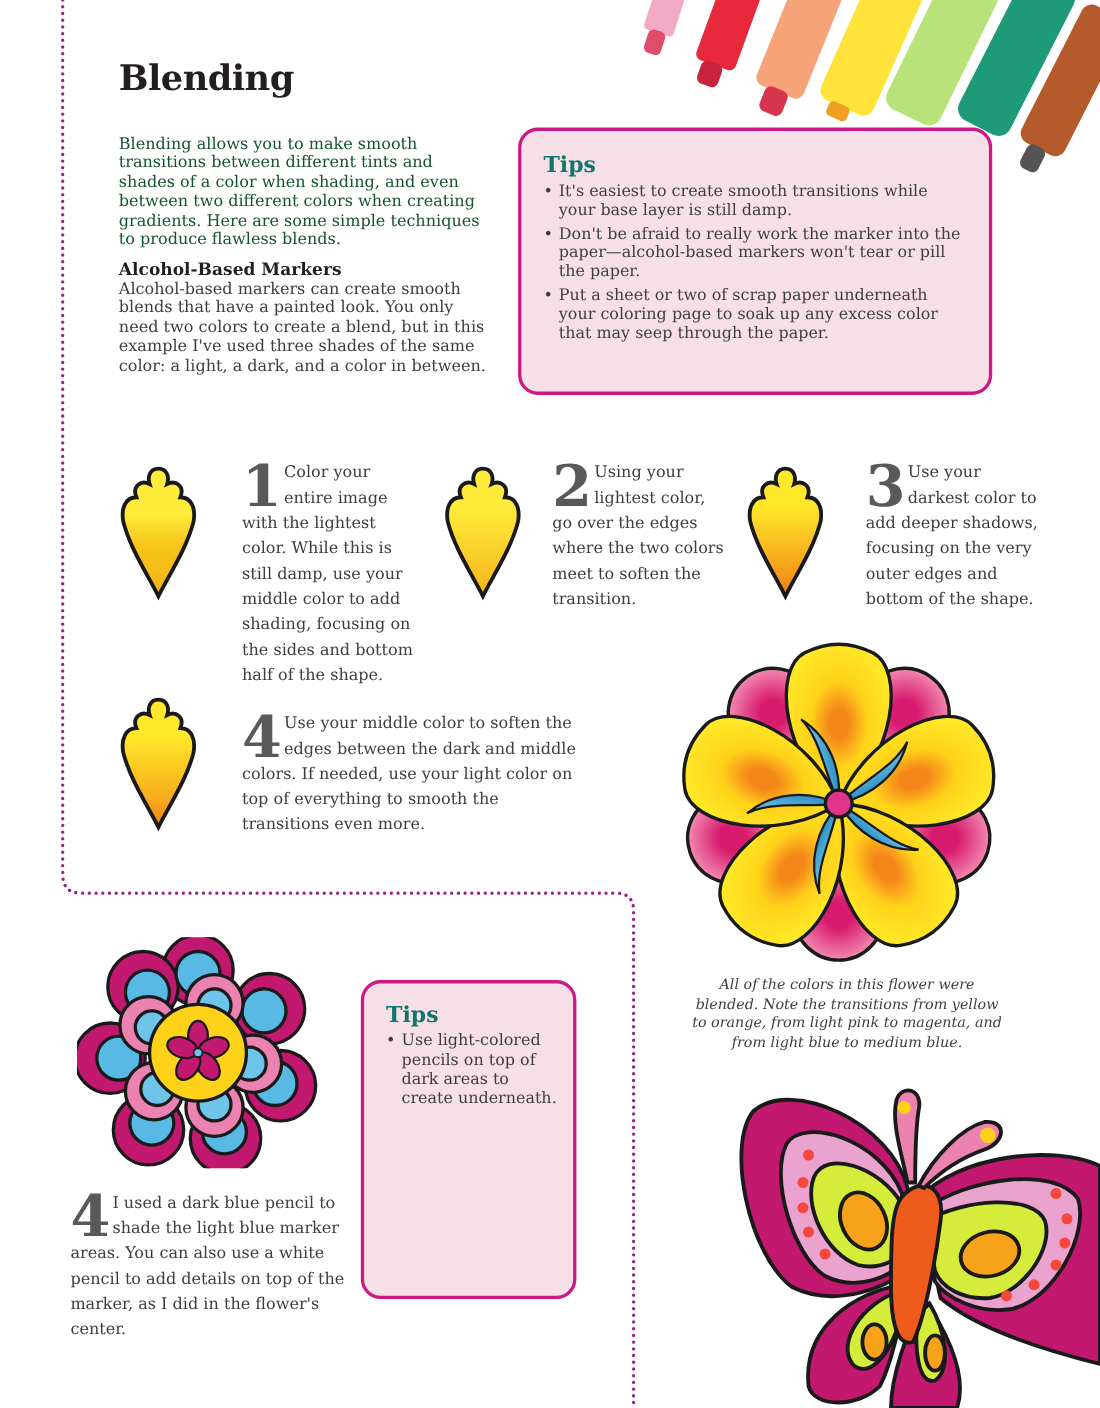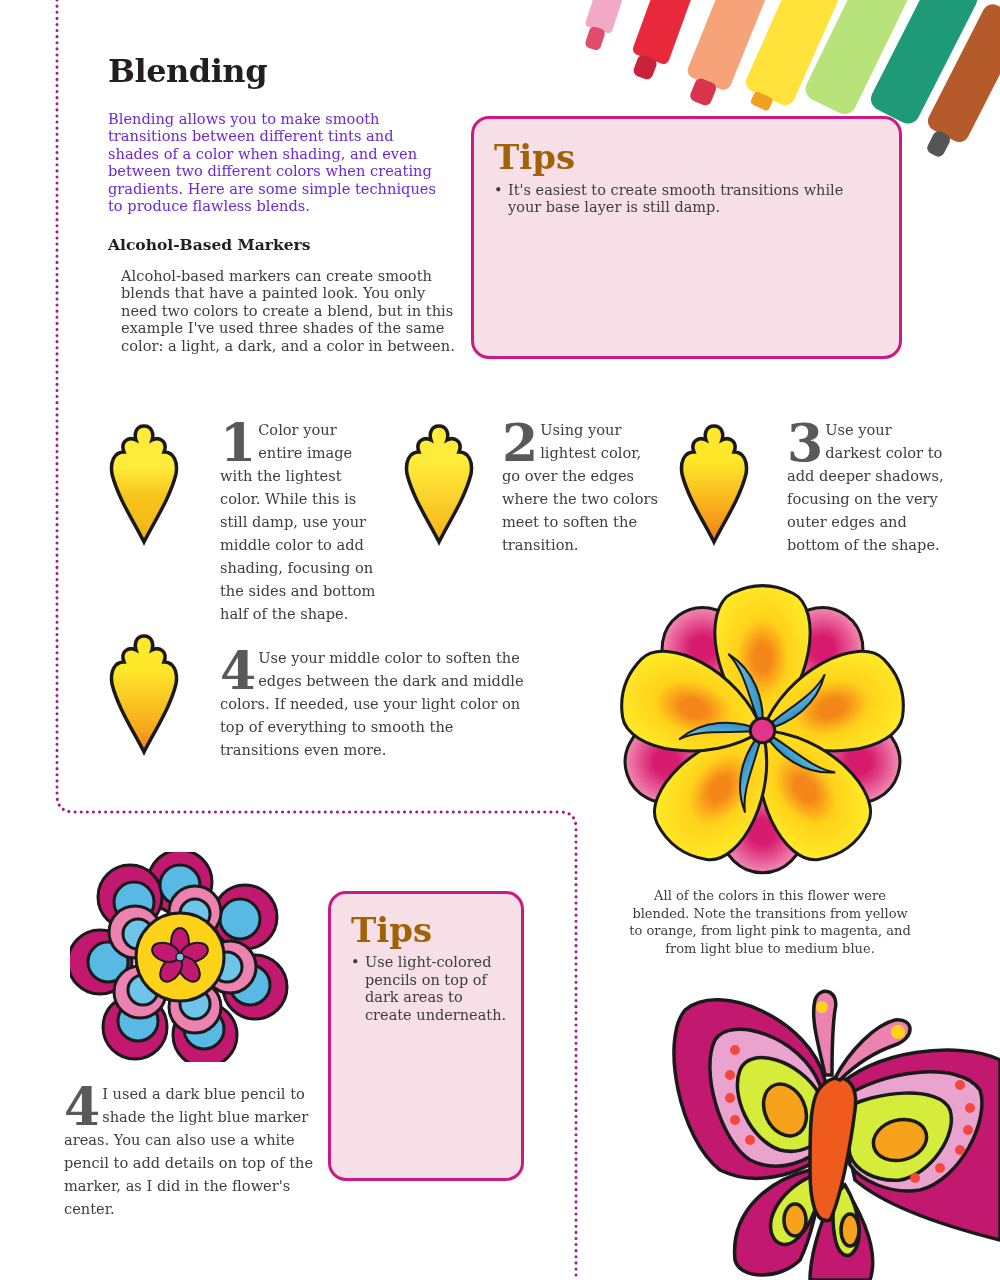--- a/index.html
+++ b/index.html
@@ -1,34 +1,34 @@
 <!DOCTYPE html>
 <html><head>
 <meta charset="utf-8">
 <style>
   html,body{margin:0;padding:0;}
   body{width:1000px;height:1280px;position:relative;background:#fff;overflow:hidden;
        font-family:"DejaVu Serif","Liberation Serif",serif;color:#3a3a3a;}
   .abs{position:absolute;}
   .title{left:108px;top:52px;font-size:32px;font-weight:bold;color:#231f20;letter-spacing:-0.5px;}
-  .intro{left:108px;top:110px;width:330px;font-size:14.6px;line-height:17.4px;color:#6d28d9;}
+  .intro{left:108px;top:122px;width:330px;font-size:14.6px;line-height:17.4px;color:#14532d;}
   .subhead{left:108px;top:235px;font-size:15.5px;font-weight:bold;color:#231f20;}
   .sub-body{left:108px;top:254px;width:335px;font-size:14.6px;line-height:17.4px;color:#3d3d3d;}
   .tipbox{background:#f7dfe8;border:3px solid #cc1a82;border-radius:18px;box-sizing:border-box;}
-  .tipbox .tips-title{font-size:34px;font-weight:bold;color:#a16207;margin:0;}
+  .tipbox .tips-title{font-size:20px;font-weight:bold;color:#0f766e;margin:0;}
   .tipbox ul{margin:0;padding:0;list-style:none;}
   .tipbox li{position:relative;padding-left:14px;color:#3d3d3d;}
   .tipbox li::before{content:"•";position:absolute;left:0;top:0;}
   .tip1{left:471px;top:116px;width:431px;height:243px;padding:18px 18px 0 20px;}
   .tip1 li{font-size:14.5px;line-height:17px;margin-top:5px;}
   .tip2{left:328px;top:891px;width:196px;height:290px;padding:16px 14px 0 20px;}
   .tip2 li{font-size:14.5px;line-height:17.5px;margin-top:4px;}
   .step{font-size:14.6px;line-height:23px;color:#3d3d3d;}
   .step .num{float:left;font-size:52px;line-height:42px;font-weight:bold;color:#595959;margin:4px 2px 0 0;}
-  .caption{left:625px;top:887px;width:290px;text-align:center;font-size:13px;line-height:17.5px;color:#3d3d3d;}
+  .caption{left:625px;top:887px;width:290px;text-align:center;font-size:13px;line-height:17.5px;color:#3d3d3d;font-style:italic;}
   svg{display:block;}
 </style>
 </head>
 <body>
 
 <svg class="abs" style="left:0;top:0" width="1000" height="1280">
   <path d="M57 0 V795 Q57 812 74 812 H560 Q576 812 576 828 V1280" fill="none" stroke="#9b1f88" stroke-width="3" stroke-dasharray="0.1 6" stroke-linecap="round"></path>
 </svg>
 
 <svg class="abs" style="left:575px;top:0" width="425" height="180" viewBox="0 0 425 180">
@@ -58,26 +58,28 @@
     <g transform="rotate(27 390 90)">
         <rect x="370" y="0" width="44" height="140" rx="10" fill="#b55a2b"></rect>
         <rect x="382" y="138" width="18" height="24" rx="6" fill="#555"></rect>
       </g>
   </g>
 </svg>
 
 <h1 class="abs title" style="margin:0">Blending</h1>
 <p class="abs intro" style="margin:0">Blending allows you to make smooth transitions between different tints and shades of a color when shading, and even between two different colors when creating gradients. Here are some simple techniques to produce flawless blends.</p>
 <h2 class="abs subhead" style="margin:0">Alcohol-Based Markers</h2>
-<p class="abs sub-body" style="margin:13px">Alcohol-based markers can create smooth blends that have a painted look. You only need two colors to create a blend, but in this example I've used three shades of the same color: a light, a dark, and a color in between.</p>
+<p class="abs sub-body" style="margin:0">Alcohol-based markers can create smooth blends that have a painted look. You only need two colors to create a blend, but in this example I've used three shades of the same color: a light, a dark, and a color in between.</p>
 
 <div class="abs tipbox tip1">
   <h3 class="tips-title">Tips</h3>
   <ul>
     <li>It's easiest to create smooth transitions while your base layer is still damp.</li>
+    <li>Don't be afraid to really work the marker into the paper—alcohol-based markers won't tear or pill the paper.</li>
+    <li>Put a sheet or two of scrap paper underneath your coloring page to soak up any excess color that may seep through the paper.</li>
   </ul>
 </div>
 
 <svg width="0" height="0" style="position:absolute">
   <defs>
     <path id="petal" d="M44 8 C36 8 34 16 36 22 C28 18 20 24 24 34 C14 34 10 44 12 56 C18 80 34 104 44 124 C54 104 70 80 76 56 C78 44 74 34 64 34 C68 24 60 18 52 22 C54 16 52 8 44 8 Z"></path>
     <linearGradient id="g1" x1="0" y1="0" x2="0" y2="1">
         <stop offset="0.35" stop-color="#ffec3a"></stop>
         <stop offset="0.6" stop-color="#f7c51b"></stop>
         <stop offset="1" stop-color="#f2b413"></stop>

